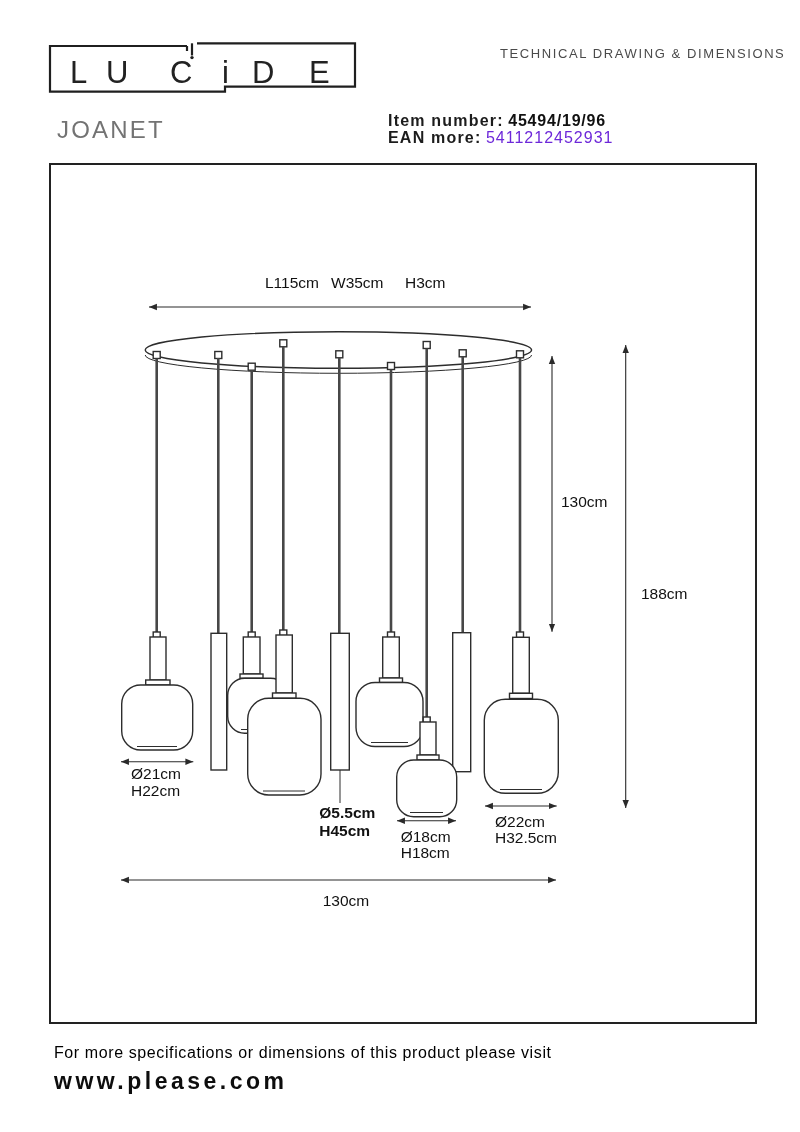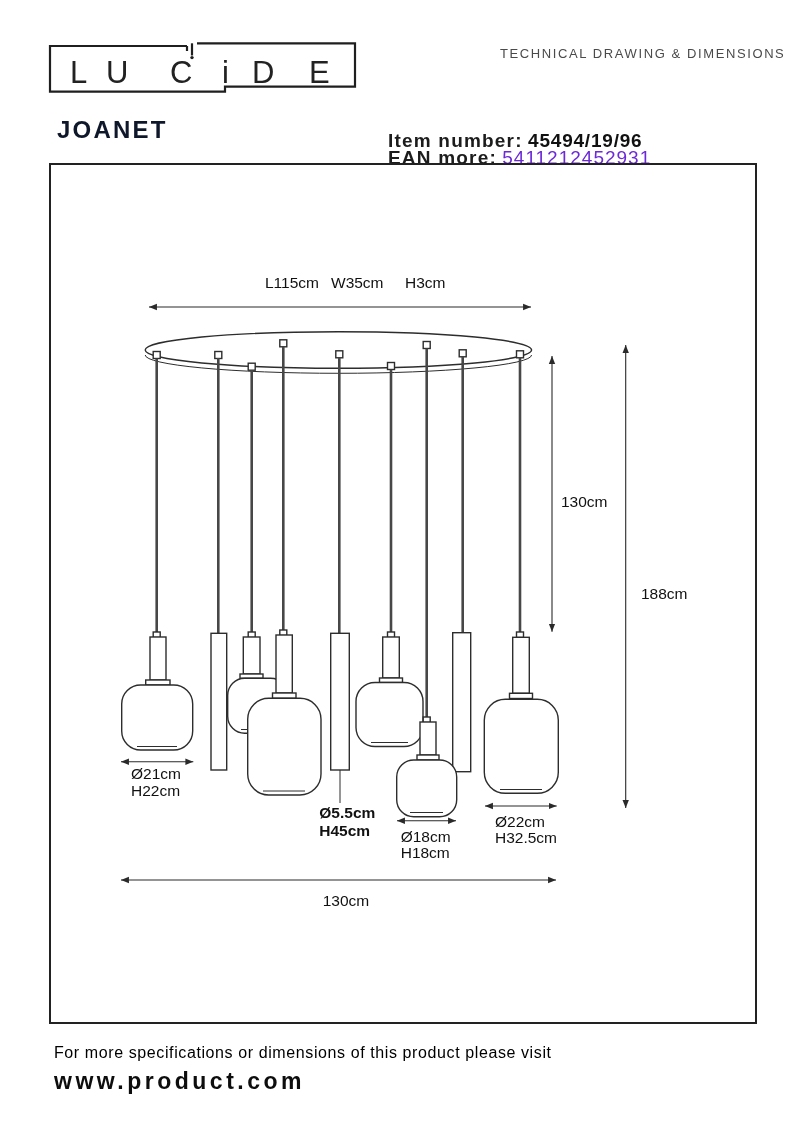--- a/index.html
+++ b/index.html
@@ -7,24 +7,24 @@
     width:800px;height:1132px;position:relative;background:#ffffff;
     font-family:"Liberation Sans",sans-serif;color:#1a1a1a;overflow:hidden;
   }
   .abs{position:absolute;}
   
   .tagline{
     left:500px;top:46px;font-size:13px;letter-spacing:1.6px;color:#4a4a4a;
     white-space:nowrap;
   }
   .product-name{
-    left:57px;top:116px;font-size:24px;font-weight:bold;letter-spacing:2.2px;
-    color:#0f172a;
+    left:57px;top:116px;font-size:24px;font-weight:normal;letter-spacing:2.2px;
+    color:#737373;
   }
-  .codes{left:388px;top:112px;font-size:19px;line-height:17px;white-space:nowrap;margin-top:20px;}
+  .codes{left:388px;top:112px;font-size:16px;line-height:17px;white-space:nowrap;}
   .codes .lbl{font-weight:bold;letter-spacing:1.2px;color:#1c1c1c;}
   .codes .val-strong{font-weight:bold;letter-spacing:.8px;color:#111;}
   .codes .val-muted{color:#6d28d9;letter-spacing:1px;}
   
   .drawing-svg{left:49px;top:163px;}
   .dim-label{font-size:15.5px;fill:#111;}
   .dim-label.bold{font-weight:bold;}
   .lineart{fill:#ffffff;stroke:#2d2d2d;stroke-width:1.4;}
   .cord{stroke:#474747;stroke-width:2.6;fill:none;}
   .dimline{stroke:#2a2a2a;stroke-width:1.1;fill:none;}
@@ -192,13 +192,13 @@
     <text class="dim-label" x="82" y="633">H22cm</text>
   </g>
 
   <g>
     <line class="dimline" x1="72" y1="717" x2="507" y2="717" marker-start="url(#arr)" marker-end="url(#arr)"></line>
     <text class="dim-label" x="297" y="743" text-anchor="middle">130cm</text>
   </g>
 </svg>
 
 <div class="abs footer-note">For more specifications or dimensions of this product please visit</div>
-<div class="abs footer-site">www.product.com</div>
+<div class="abs footer-site">www.please.com</div>
 
 </body></html>

